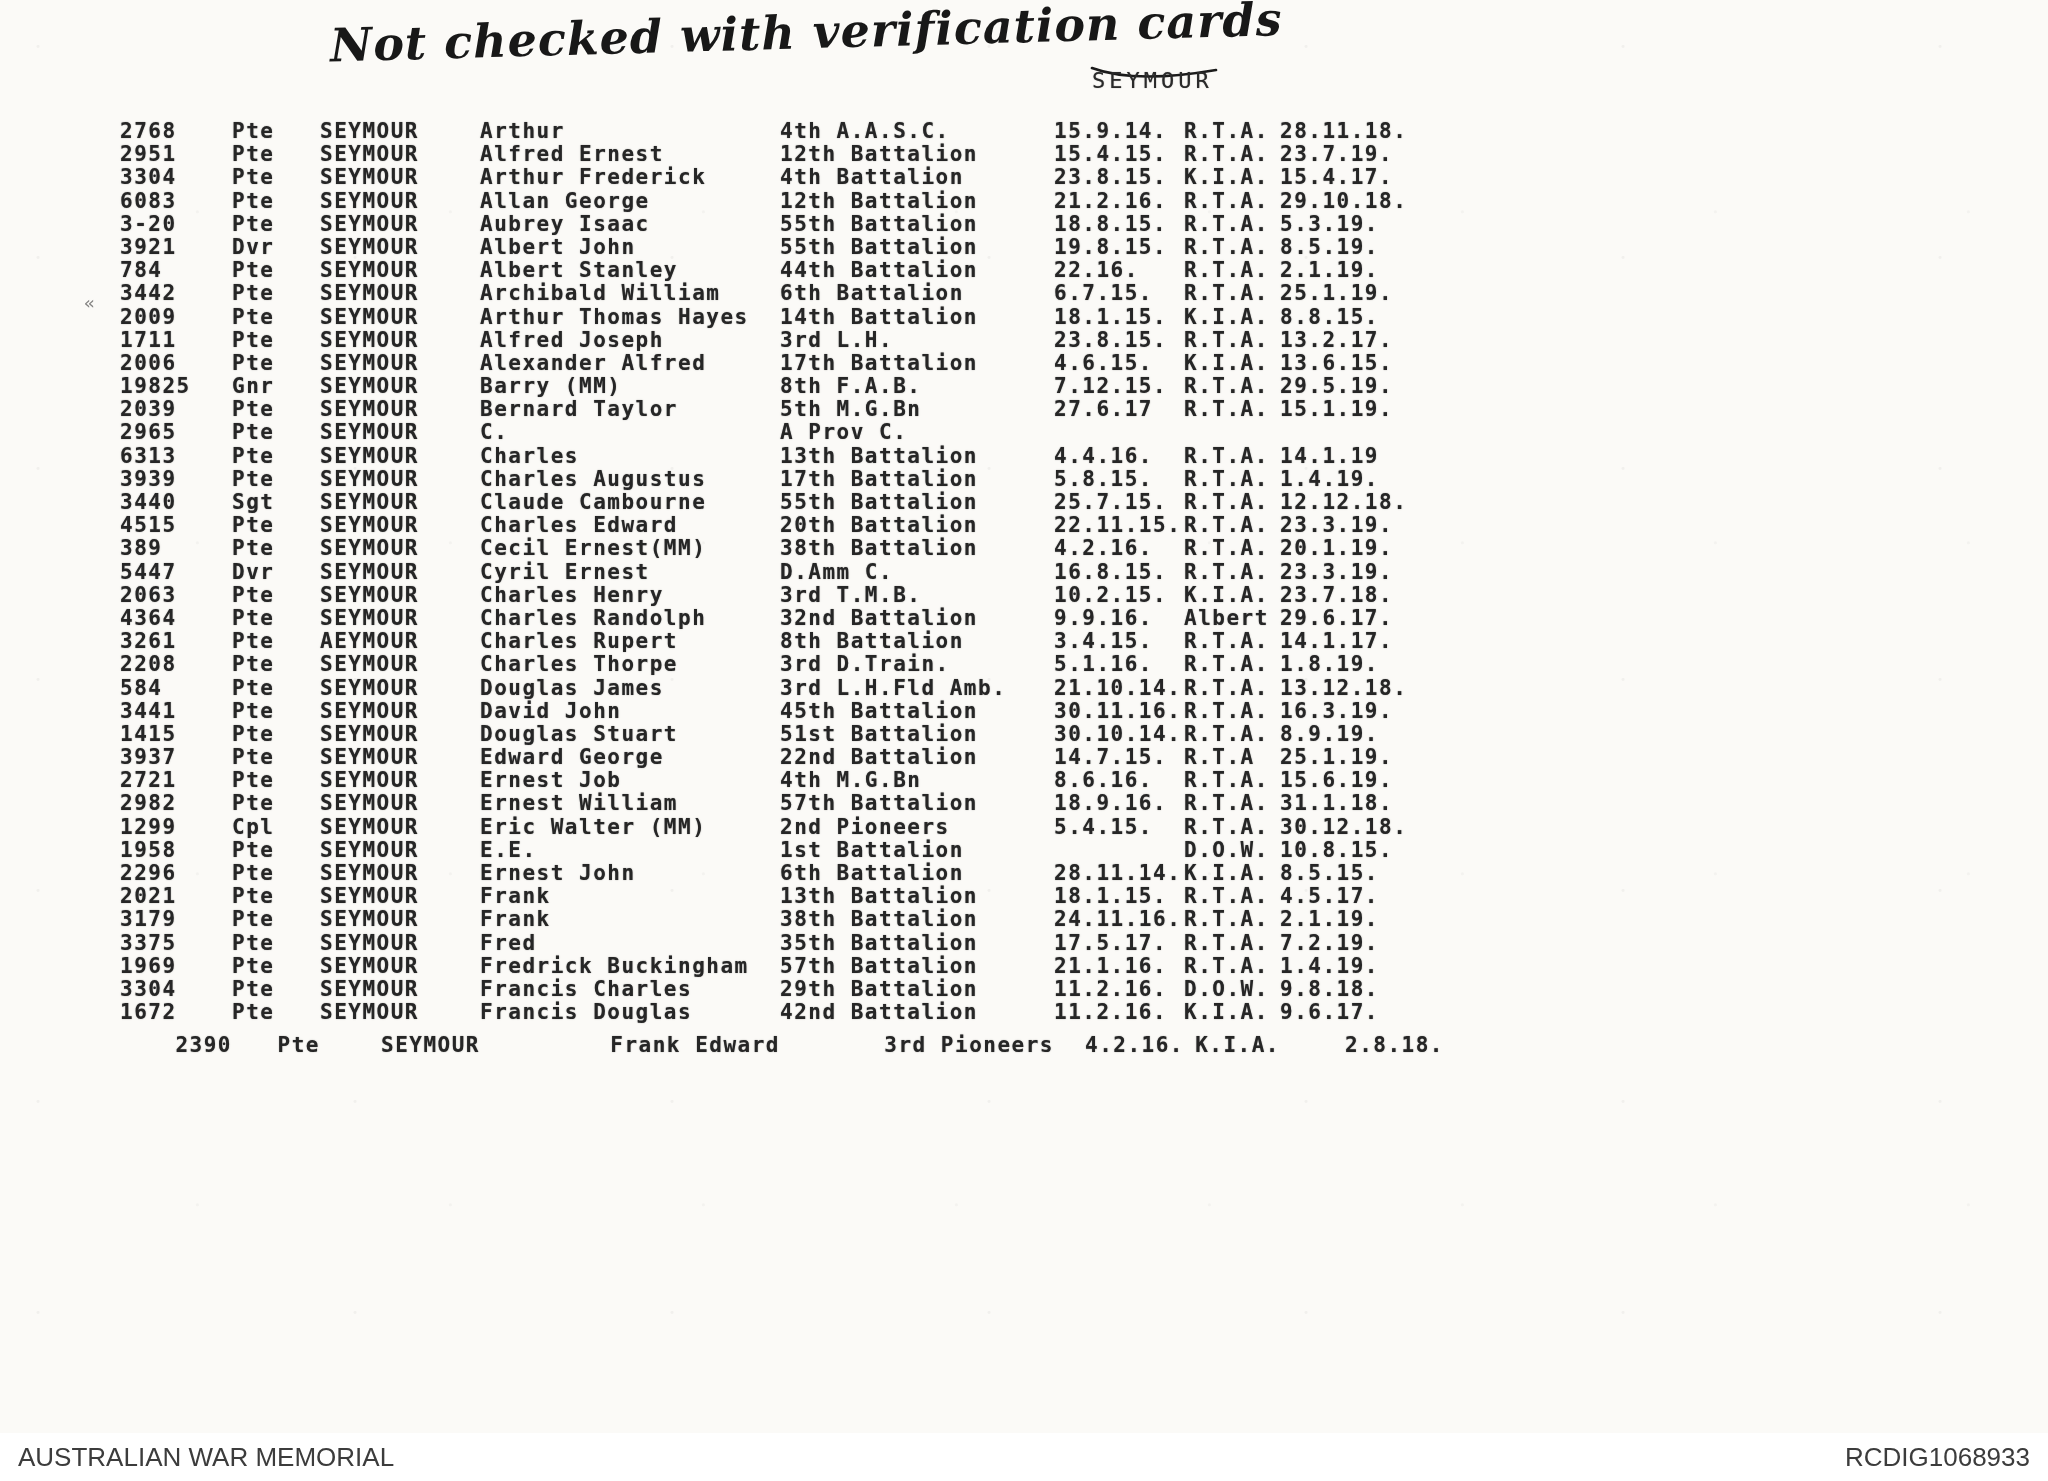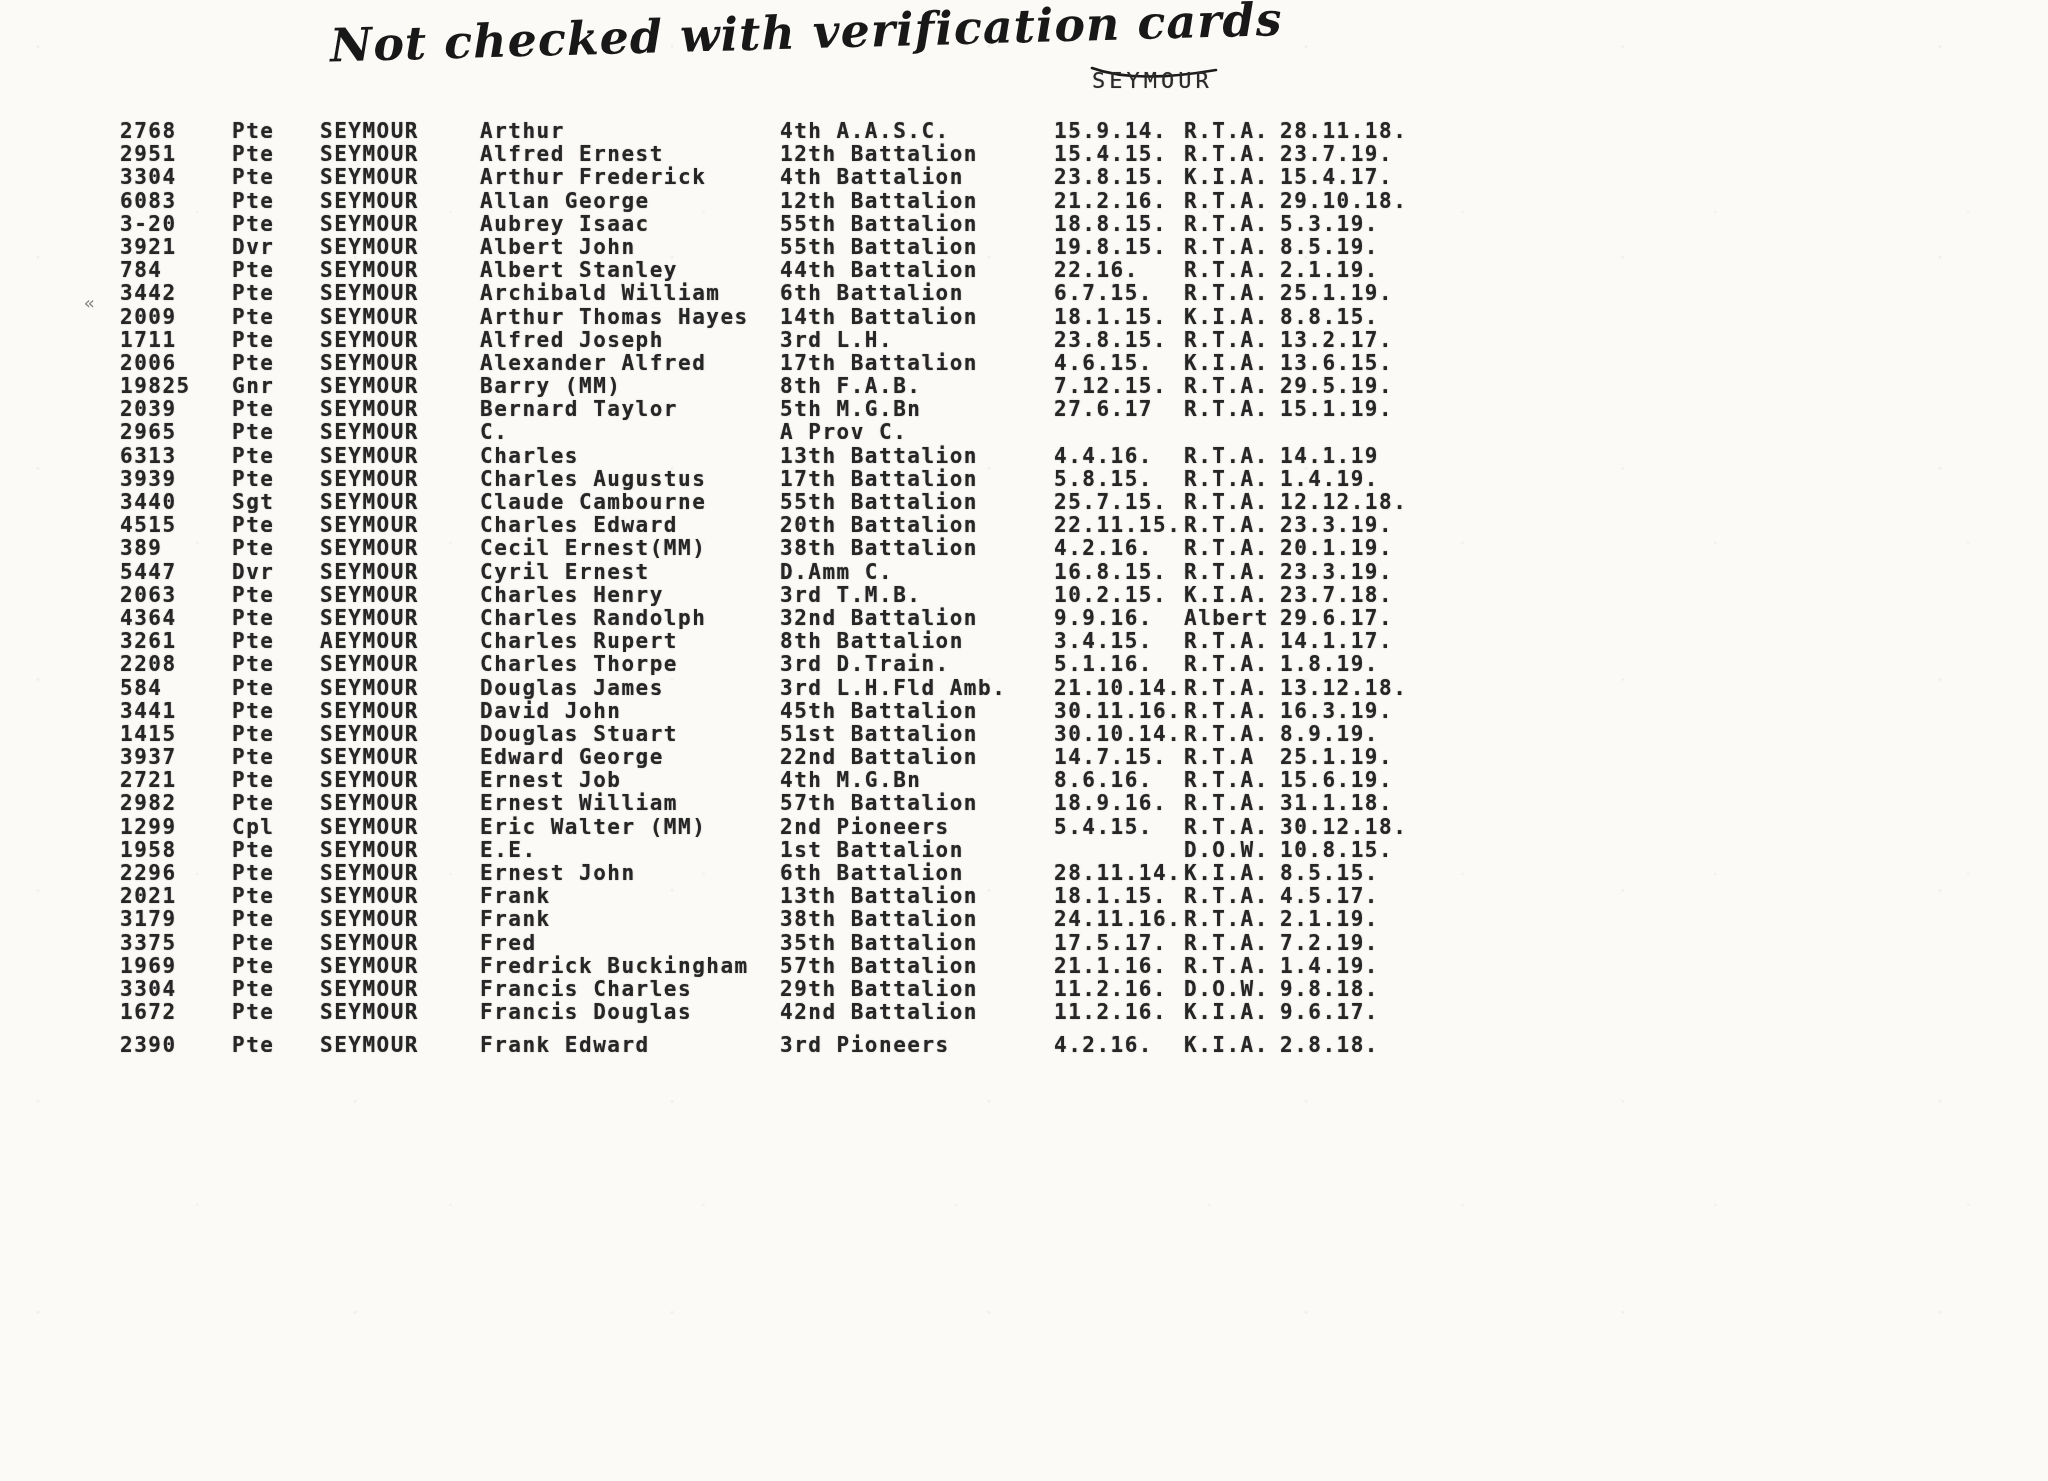--- a/index.html
+++ b/index.html
@@ -42,21 +42,21 @@
   .row {
     display: grid;
     grid-template-columns: 112px 88px 160px 300px 274px 130px 96px 164px;
     height: 23.2px; line-height: 23.2px;
     font-size: 21px; letter-spacing: 1.5px;
     color: #262626;
     text-shadow: 0 0 1.2px rgba(45,45,45,0.55);
     white-space: nowrap;
     font-weight: bold;
   }
-  .row.gap-before { margin-top: 10px; }
+  .row.gap-before { margin-top: 10px; text-align: right; }
   .c { overflow: visible; }
   
   .footer {
     position: absolute; left: 0; right: 0; bottom: 0; height: 48px;
     background: #ffffff;
     display: flex; justify-content: space-between; align-items: center;
     padding: 0 18px;
     font-family: "Liberation Sans", sans-serif;
     font-size: 26px; color: #3c3c3c;
   }
@@ -514,14 +514,18 @@
       <span class="c">3rd Pioneers</span>
       <span class="c">4.2.16.</span>
       <span class="c">K.I.A.</span>
       <span class="c">2.8.18.</span>
     </div>
   </div>
   </div>
 
   <div class="speck" style="left:84px; top:292px;">«</div>
 
+  <div class="footer">
+    <span>AUSTRALIAN WAR MEMORIAL</span>
+    <span>RCDIG1068933</span>
+  </div>
 
 </div>
 
 </body></html>

